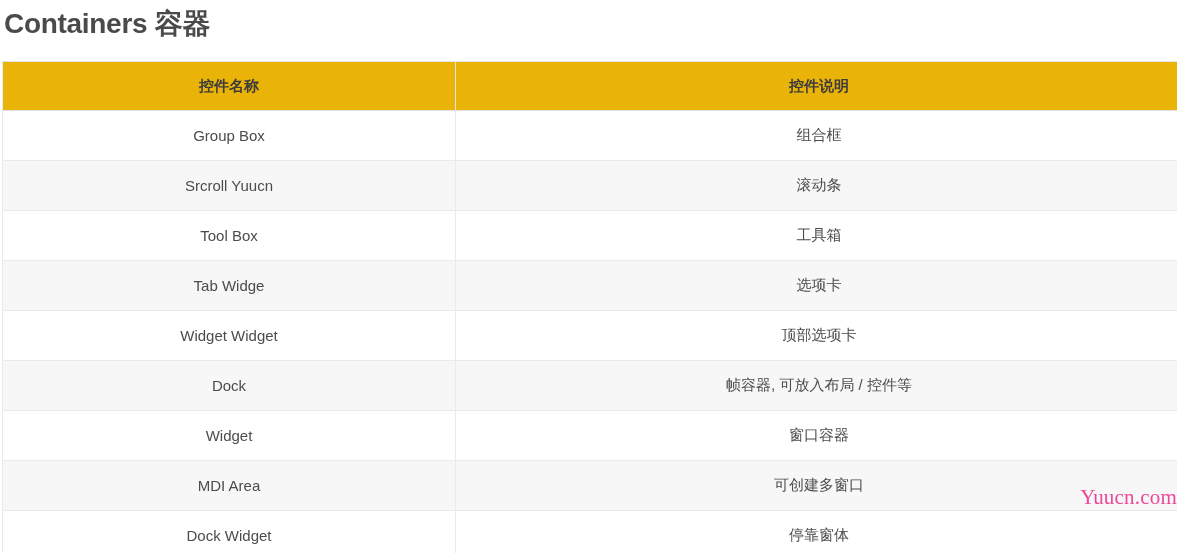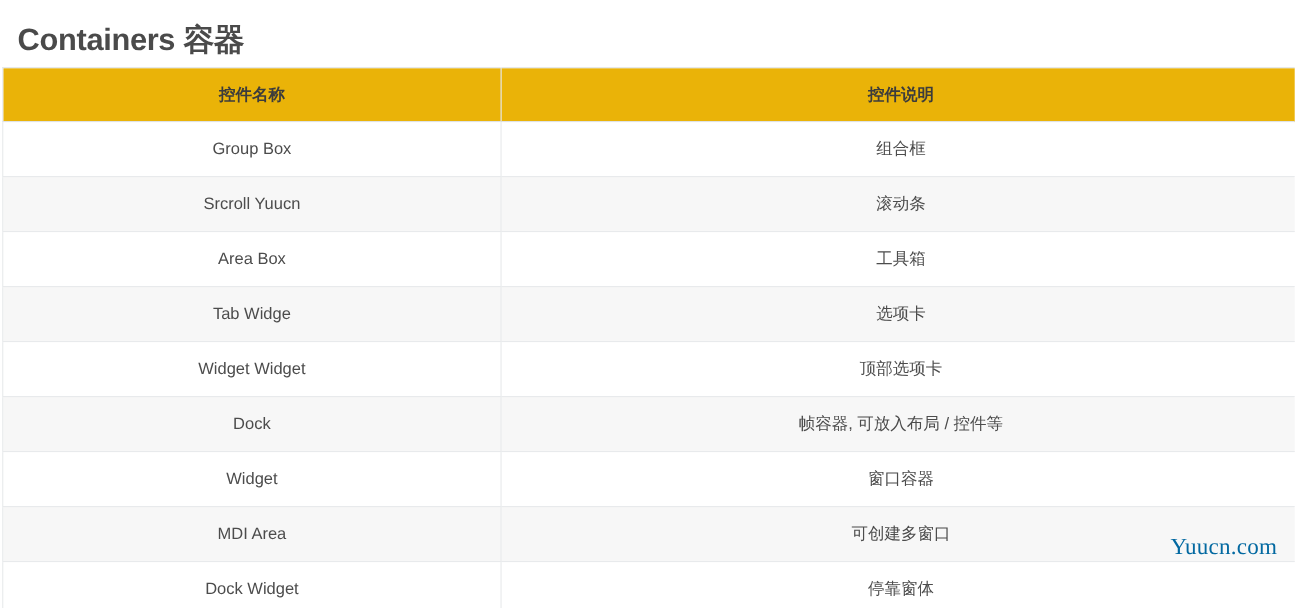--- a/index.html
+++ b/index.html
@@ -13,21 +13,21 @@
     font-family: "Liberation Sans", "DejaVu Sans", sans-serif;
     overflow: hidden;
     position: relative;
   }
   .page-title {
     font-size: 28px;
     font-weight: bold;
     color: #4a4a4a;
     letter-spacing: -0.3px;
     padding: 6px 0 0 4px;
-    margin: 12px;
+    margin: 0;
     line-height: 36px;
     height: 46px;
     box-sizing: border-box;
     white-space: nowrap;
   }
   .table-wrap {
     position: absolute;
     left: 2px;
     top: 61px;
     width: 1180px;
@@ -66,25 +66,25 @@
   }
   table.widget-table tbody tr.odd td {
     background: #ffffff;
     margin-left: 21px;
   }
   table.widget-table tbody tr.even td {
     background: #f7f7f7;
   }
   .watermark {
     position: absolute;
-    right: 16px;
+    right: 0;
     top: 485px;
     font-family: "Liberation Serif", "DejaVu Serif", serif;
     font-size: 21px;
-    color: #0369a1;
+    color: #ec4899;
     letter-spacing: 0.2px;
     pointer-events: none;
     white-space: nowrap;
   }
 </style>
 </head>
 <body>
 
 <h1 class="page-title">Containers 容器</h1>
 
@@ -103,21 +103,21 @@
     <tbody id="table-body">
         <tr class="odd">
           <td>Group Box</td>
           <td>组合框</td>
         </tr>
         <tr class="even">
           <td>Srcroll Yuucn</td>
           <td>滚动条</td>
         </tr>
         <tr class="odd">
-          <td>Area Box</td>
+          <td>Tool Box</td>
           <td>工具箱</td>
         </tr>
         <tr class="even">
           <td>Tab Widge</td>
           <td>选项卡</td>
         </tr>
         <tr class="odd">
           <td>Widget Widget</td>
           <td>顶部选项卡</td>
         </tr>

